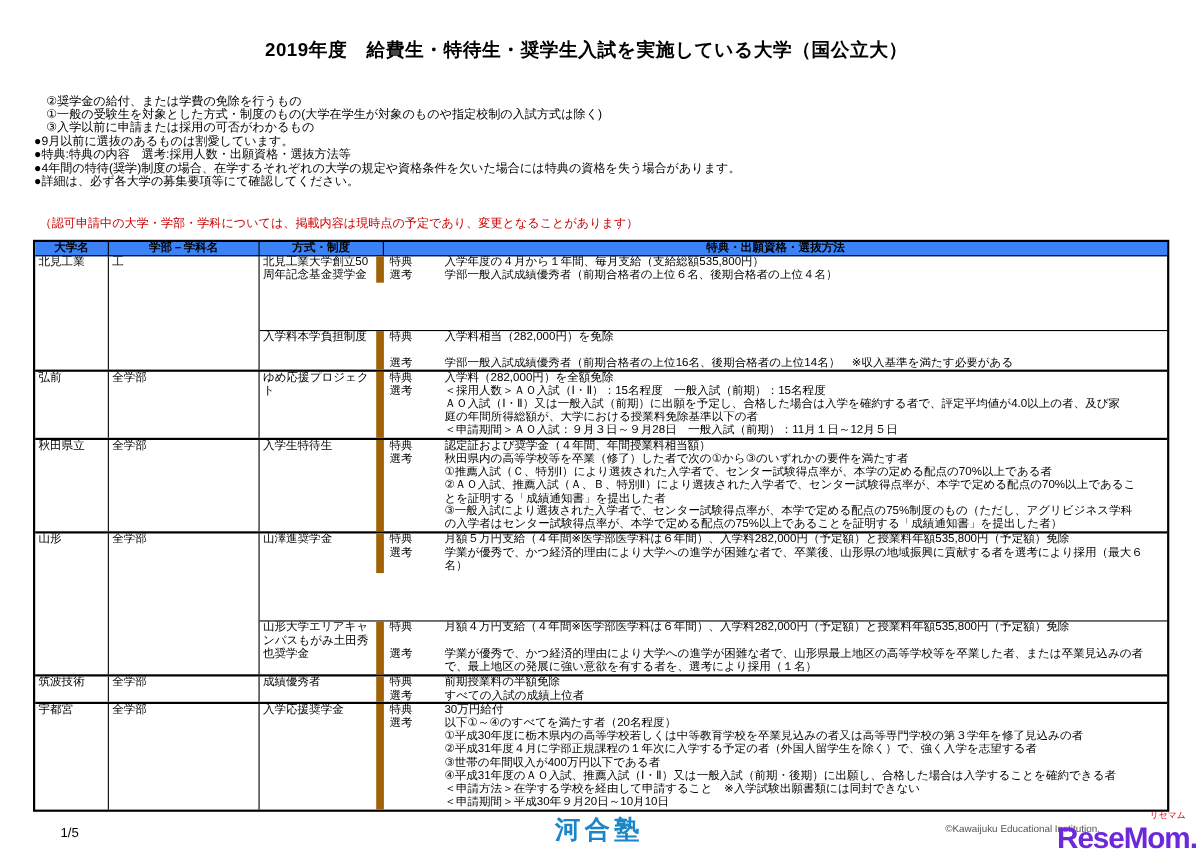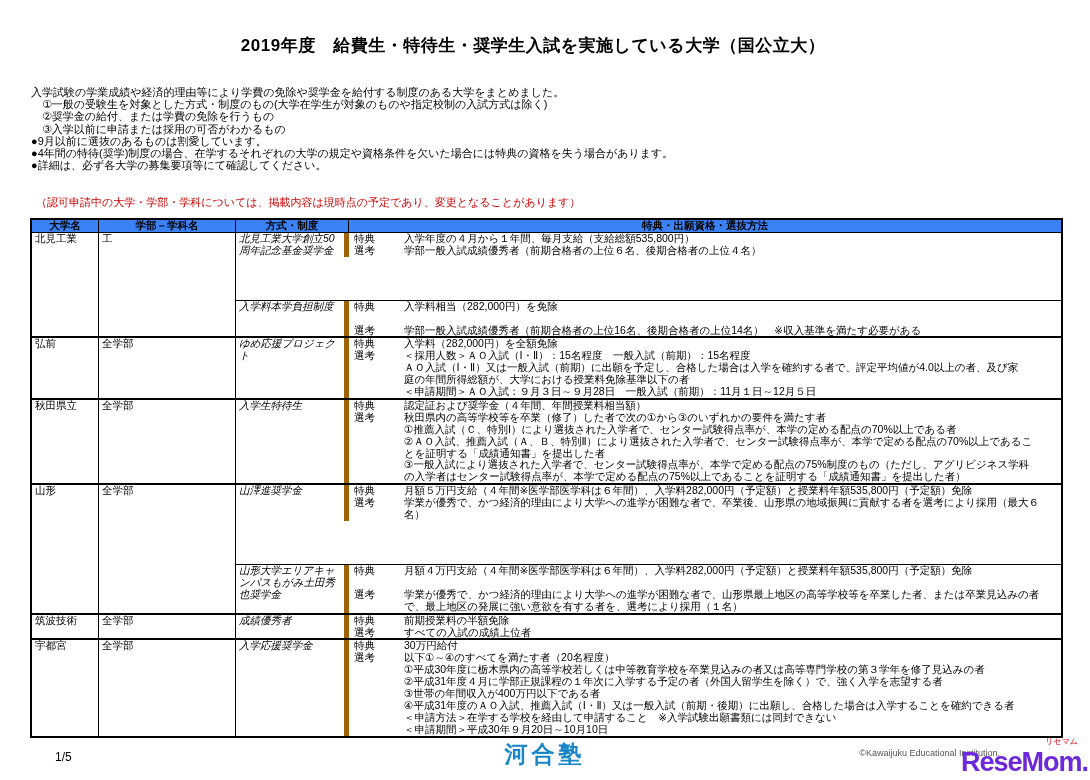--- a/index.html
+++ b/index.html
@@ -27,45 +27,45 @@
   .h-cell { padding:0 2px; border-right:1px solid #000; overflow:hidden; white-space:nowrap; }
   .h-cell:last-child { border-right:none; }
 
   .u-row { display:grid; grid-template-columns:67px 137px 1fr; border-top:2px solid #000; }
   .u-row:first-of-type { border-top:none; }
   .cell { padding:0 3px; overflow:hidden; }
   .uname, .ufac { border-right:1px solid #000; }
   .progs { display:flex; flex-direction:column; }
   .p-row { display:grid; grid-template-columns:113px 1fr; flex:1; }
   .p-row.sep { border-top:1px solid #000;margin-top:43px; }
-  .pname { border-right:5px solid #a16207;font-style:italic; }
+  .pname { border-right:7px solid #a16207; }
   .details { display:flex; flex-direction:column; padding:0; }
   .dline { display:grid; grid-template-columns:55px 1fr; min-height:11.9px; }
   .dlabel { padding-left:5px; white-space:nowrap; overflow:hidden; }
   .dtext { white-space:nowrap; overflow:hidden; padding-right:3px; }
 
   .page-number { position:absolute; left:55px; bottom:16px; font-size:12px; }
   .kawaijuku { position:absolute; left:0; right:0; bottom:10px; text-align:center;
     font-size:23px; font-weight:bold; letter-spacing:4px; }
   .copyright { position:absolute; right:90px; bottom:22px; font-size:9px; color:#555; white-space:nowrap; }
   .resemom { position:absolute; right:2px; bottom:2px; width:110px; height:42px; }
   .resemom-kana { position:absolute; top:0; right:10px; font-size:8px; }
   .resemom-text { position:absolute; bottom:0; right:0; font-size:27px; font-weight:bold; letter-spacing:-1px; }
 </style>
 </head>
 <body>
 
 <div class="page-title">2019年度　給費生・特待生・奨学生入試を実施している大学（国公立大）</div>
 
 <div class="intro">
-    <div class="iline">入学試験の学業成績や経済的理由等により学費の免除や奨学金を給付する制度のある大学をまとめました。</div>
+    <div class="iline">　②奨学金の給付、または学費の免除を行うもの</div>
     <div class="iline">　①一般の受験生を対象とした方式・制度のもの(大学在学生が対象のものや指定校制の入試方式は除く)</div>
-    <div class="iline">　②奨学金の給付、または学費の免除を行うもの</div>
     <div class="iline">　③入学以前に申請または採用の可否がわかるもの</div>
     <div class="iline">●9月以前に選抜のあるものは割愛しています。</div>
+    <div class="iline">●特典:特典の内容　選考:採用人数・出願資格・選抜方法等</div>
     <div class="iline">●4年間の特待(奨学)制度の場合、在学するそれぞれの大学の規定や資格条件を欠いた場合には特典の資格を失う場合があります。</div>
     <div class="iline">●詳細は、必ず各大学の募集要項等にて確認してください。</div>
   </div>
 <div class="red-note" style="color: rgb(204, 0, 0);">（認可申請中の大学・学部・学科については、掲載内容は現時点の予定であり、変更となることがあります）</div>
 
 <div class="uni-table">
   <div class="h-row">
     <div class="h-cell">大学名</div>
     <div class="h-cell">学部－学科名</div>
     <div class="h-cell">方式・制度</div>

